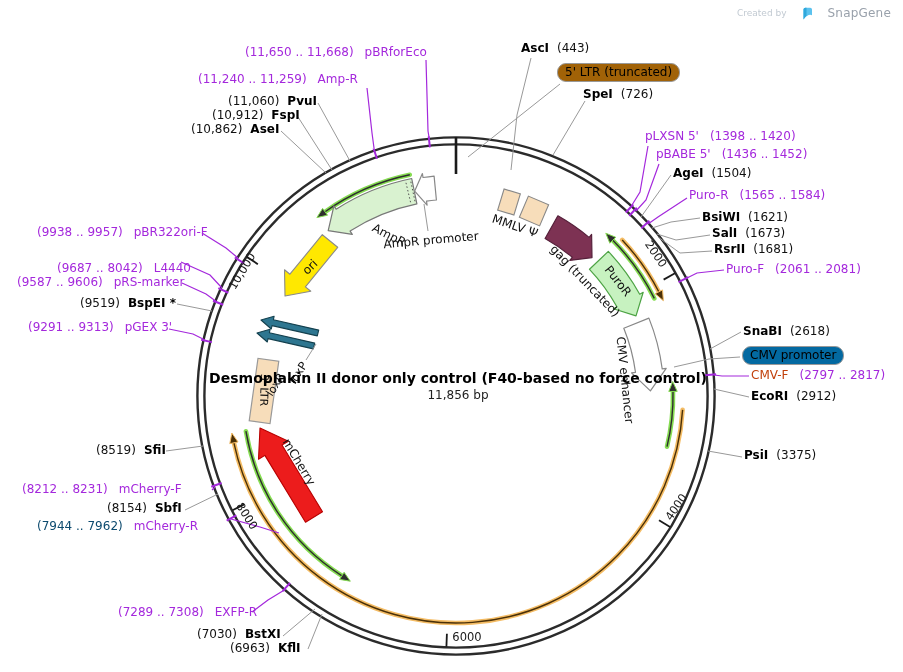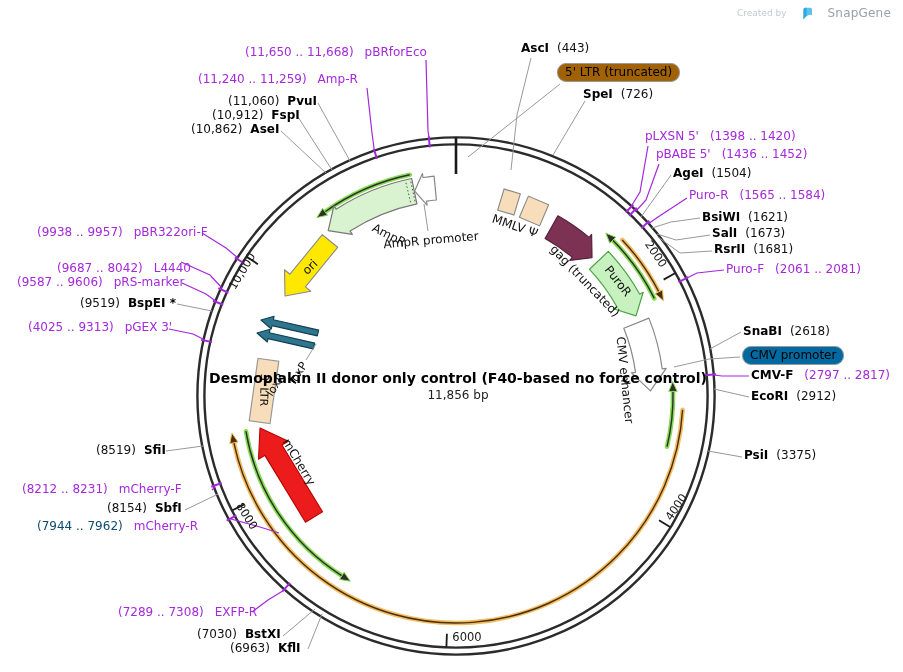--- a/index.html
+++ b/index.html
@@ -167,25 +167,25 @@
       <div class="lbl" style="left: 107px; top: 502px;"><span class="site-pos">(8154)</span><span class="site-name second">SbfI</span></div>
       <div class="lbl" style="left: 96px; top: 444px;"><span class="site-pos">(8519)</span><span class="site-name second">SfiI</span></div>
       <div class="lbl" style="left: 80px; top: 297px;"><span class="site-pos">(9519)</span><span class="site-name second">BspEI *</span></div>
       <div class="lbl" style="left: 191px; top: 123px;"><span class="site-pos">(10,862)</span><span class="site-name second">AseI</span></div>
       <div class="lbl" style="left: 212px; top: 109px;"><span class="site-pos">(10,912)</span><span class="site-name second">FspI</span></div>
       <div class="lbl" style="left: 228px; top: 95px;"><span class="site-pos">(11,060)</span><span class="site-name second">PvuI</span></div>
       <div class="lbl primer" style="left: 645px; top: 130px;"><span style="color: rgb(164, 40, 220);">pLXSN 5'</span><span class="second" style="color: rgb(164, 40, 220);">(1398 .. 1420)</span></div>
       <div class="lbl primer" style="left: 656px; top: 148px;"><span style="color: rgb(164, 40, 220);">pBABE 5'</span><span class="second" style="color: rgb(164, 40, 220);">(1436 .. 1452)</span></div>
       <div class="lbl primer" style="left: 689px; top: 189px;"><span style="color: rgb(164, 40, 220);">Puro-R</span><span class="second" style="color: rgb(164, 40, 220);">(1565 .. 1584)</span></div>
       <div class="lbl primer" style="left: 726px; top: 263px;"><span style="color: rgb(164, 40, 220);">Puro-F</span><span class="second" style="color: rgb(164, 40, 220);">(2061 .. 2081)</span></div>
-      <div class="lbl primer" style="left: 751px; top: 369px;"><span style="color: #000000; font-weight: bold;">CMV-F</span><span class="second" style="color: rgb(164, 40, 220);">(2797 .. 2817)</span></div>
+      <div class="lbl primer" style="left: 751px; top: 369px;"><span style="color: #c2410c;">CMV-F</span><span class="second" style="color: rgb(164, 40, 220);">(2797 .. 2817)</span></div>
       <div class="lbl primer" style="left: 118px; top: 606px;"><span style="color: rgb(164, 40, 220);">(7289 .. 7308)</span><span class="second" style="color: rgb(164, 40, 220);">EXFP-R</span></div>
       <div class="lbl primer" style="left: 37px; top: 520px;"><span style="color: #0c4a6e;">(7944 .. 7962)</span><span class="second" style="color: rgb(164, 40, 220);">mCherry-R</span></div>
       <div class="lbl primer" style="left: 22px; top: 483px;"><span style="color: rgb(164, 40, 220);">(8212 .. 8231)</span><span class="second" style="color: rgb(164, 40, 220);">mCherry-F</span></div>
-      <div class="lbl primer" style="left: 28px; top: 321px;"><span style="color: rgb(164, 40, 220);">(4025 .. 9313)</span><span class="second" style="color: rgb(164, 40, 220);">pGEX 3'</span></div>
+      <div class="lbl primer" style="left: 28px; top: 321px;"><span style="color: rgb(164, 40, 220);">(9291 .. 9313)</span><span class="second" style="color: rgb(164, 40, 220);">pGEX 3'</span></div>
       <div class="lbl primer" style="left: 17px; top: 276px;"><span style="color: rgb(164, 40, 220);">(9587 .. 9606)</span><span class="second" style="color: rgb(164, 40, 220);">pRS-marker</span></div>
       <div class="lbl primer" style="left: 57px; top: 262px;"><span style="color: rgb(164, 40, 220);">(9687 .. 8042)</span><span class="second" style="color: rgb(164, 40, 220);">L4440</span></div>
       <div class="lbl primer" style="left: 37px; top: 226px;"><span style="color: rgb(164, 40, 220);">(9938 .. 9957)</span><span class="second" style="color: rgb(164, 40, 220);">pBR322ori-F</span></div>
       <div class="lbl primer" style="left: 198px; top: 73px;"><span style="color: rgb(164, 40, 220);">(11,240 .. 11,259)</span><span class="second" style="color: rgb(164, 40, 220);">Amp-R</span></div>
       <div class="lbl primer" style="left: 245px; top: 46px;"><span style="color: rgb(164, 40, 220);">(11,650 .. 11,668)</span><span class="second" style="color: rgb(164, 40, 220);">pBRforEco</span></div>
       <div class="rotlbl" style="left: 389px; top: 235px; font-size: 12px; transform: translate(-50%, -50%) rotate(27deg);"><span>AmpR</span></div>
       <div class="rotlbl" style="left: 431px; top: 240px; font-size: 12px; transform: translate(-50%, -50%) rotate(-5deg);"><span>AmpR promoter</span></div>
       <div class="rotlbl" style="left: 310px; top: 267px; font-size: 12px; transform: translate(-50%, -50%) rotate(-45deg);"><span>ori</span></div>
       <div class="rotlbl" style="left: 515px; top: 226px; font-size: 12px; transform: translate(-50%, -50%) rotate(19deg);"><span>MMLV Ψ</span></div>
       <div class="rotlbl" style="left: 585px; top: 281px; font-size: 12px; transform: translate(-50%, -50%) rotate(46deg);"><span>gag (truncated)</span></div>

